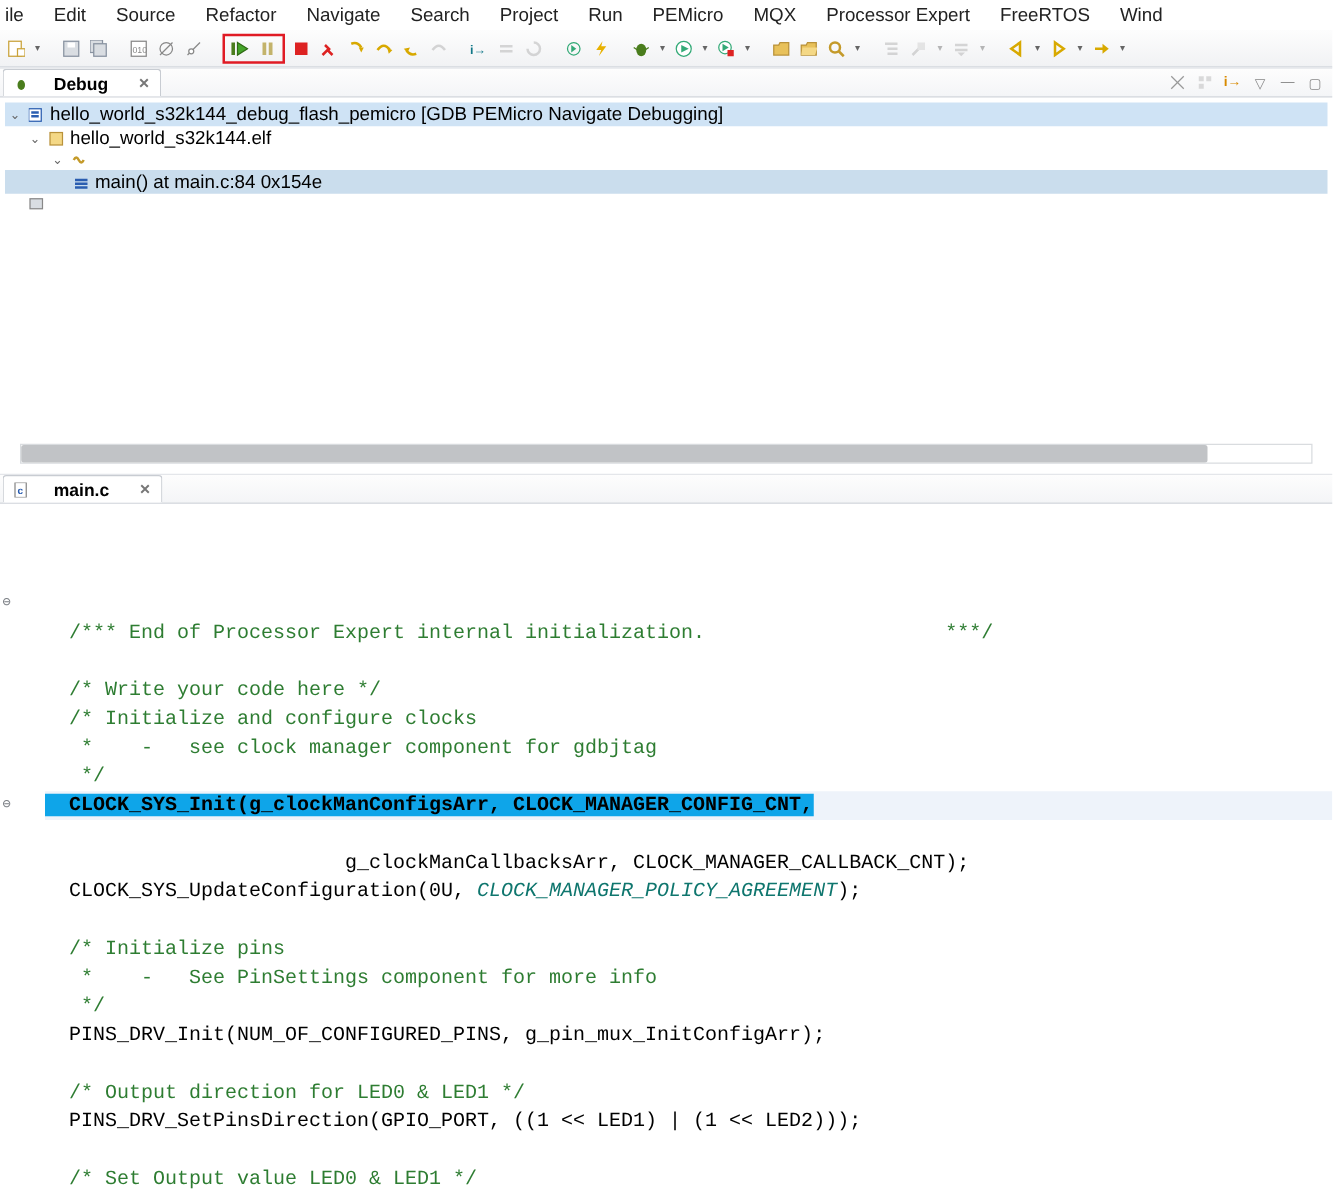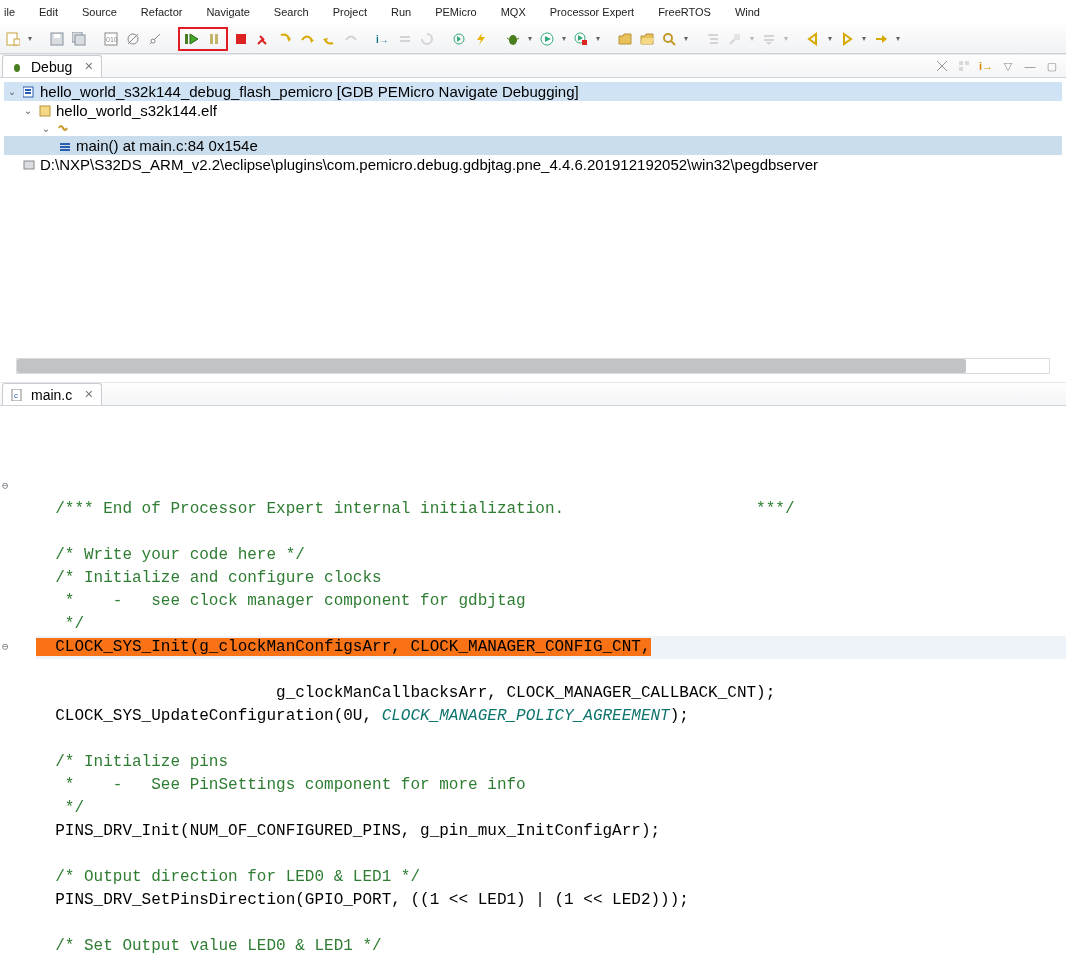--- a/index.html
+++ b/index.html
@@ -1,29 +1,29 @@
 <!DOCTYPE html>
 <html><head>
 <meta charset="utf-8">
 <style>
   * { margin: 0; padding: 0; box-sizing: border-box; }
   body { font-family: "Segoe UI", Tahoma, sans-serif; font-size: 13px; background: #fff; color: #000; width: 1066px; height: 963px; overflow: hidden; display: flex; flex-direction: column; }
   
-  .menubar { display: flex; gap: 0; height: 24px; align-items: center; padding: 0 4px; background: #fff; font-size: 11px; color: #222; }
+  .menubar { display: flex; gap: 0; height: 24px; align-items: center; padding: 0 4px; background: #fff; font-size: 15px; color: #222; }
   .menubar .menuitem { padding: 2px 12px; cursor: default; }
   .menubar .menuitem:first-child{padding-left:0;}
   
   .toolbar { display: flex; align-items: center; height: 30px; background: linear-gradient(#fdfdfd,#f1f2f4); border-bottom: 1px solid #d0d4da; padding: 0 4px; gap:4px; }
   .tb-ico { width: 18px; height: 18px; display: inline-flex; align-items:center; justify-content:center; font-size:12px; color:#555; border-radius:2px; }
   .tb-sep { width:6px; }
   .tb-caret { width:8px; font-size:8px; color:#666; display:inline-block; text-align:center;}
   .resume-box { border:2px solid #e01b24; padding:1px 3px; display:inline-flex; align-items:center; gap:4px;}
   .resume-btn svg{}
   .view-tabs{display:flex; align-items:center; height:24px; background:linear-gradient(#fdfdfd,#f4f5f7); border-top:1px solid #e4e6ea; border-bottom:1px solid #d0d4da; padding-left:2px; position:relative;}
-  .view-tab{display:flex; align-items:center; gap:8px; padding:2px 8px; background:#fff; border:1px solid #c8ccd2; border-bottom:none; border-top-left-radius:3px; border-top-right-radius:3px; font-size:14px; height:22px; margin-right:4px;}
+  .view-tab{display:flex; align-items:center; gap:20px; padding:2px 8px; background:#fff; border:1px solid #c8ccd2; border-bottom:none; border-top-left-radius:3px; border-top-right-radius:3px; font-size:14px; height:22px; margin-right:4px;font-weight:bold;}
   .view-tab .tab-icon{width:12px;height:12px;}
   .view-tab .close{font-size:11px; color:#777; margin-left:4px;}
   .view-toolbar-right{position:absolute; right:6px; display:flex; gap:6px; align-items:center;}
   .view-toolbar-right .mini{width:16px;height:16px;font-size:11px;color:#888;display:flex;align-items:center;justify-content:center;}
   .debug-body{flex:0 0 auto; padding:4px 4px 0 4px; font-size:15px; height:auto;}
   .tree-row{display:flex; align-items:center; gap:4px; padding:1px 2px; white-space:nowrap;}
   .tree-indent1{padding-left:18px;}
   .tree-indent2{padding-left:36px;}
   .tree-indent3{padding-left:54px;}
   .tree-row.sel{background:#cfe3f5;}
@@ -36,21 +36,21 @@
   
   .editor-tabs{display:flex;align-items:center;height:24px;background:linear-gradient(#fdfdfd,#f4f5f7);border-top:1px solid #e4e6ea;border-bottom:1px solid #d0d4da;padding-left:2px;}
   .editor{flex:1;overflow:hidden;font-family:Consolas,"Courier New",monospace;font-size:16px;line-height:23px;white-space:pre;position:relative;}
   .editor-gutter{position:absolute;left:0;top:0;width:24px;height:100%;border-right:none;}
   .fold{position:absolute;left:2px;font-size:11px;color:#7a7e84;}
   .editor-content{padding-left:36px;}
   .cln{color:#2e7d32;} 
   .kw{color:#0f766e;font-style:italic;}
   .code{color:#000;}
   .hl-line{background:#eef3fa;display:block;width:100%;}
-  .hl-exec{background:#f97316;display:inline;}
+  .hl-exec{background:#0ea5e9;display:inline;font-weight:bold;}
   .blank{height:23px;}
   svg{display:block}
 </style>
 </head>
 <body>
 
 <div class="menubar">
   <div class="menuitem">ile</div>
   <div class="menuitem">Edit</div>
   <div class="menuitem">Source</div>
@@ -343,21 +343,20 @@
         </svg>
       </span>
     <span>main() at main.c:84 0x154e</span>
   </div>
   <div class="tree-row tree-indent1">
     <span class="tree-icon">
         <svg width="12" height="12">
           <rect x="1" y="2" width="10" height="8" fill="#d9dde2" stroke="#888"></rect>
         </svg>
       </span>
-    <span>D:\NXP\S32DS_ARM_v2.2\eclipse\plugins\com.pemicro.debug.gdbjtag.pne_4.4.6.201912192052\win32\pegdbserver</span>
   </div>
   <div class="debug-body-spacer"></div>
   <div class="h-scroll">
       <div class="bar"></div>
     </div>
 </div>
 
 <div class="editor-tabs">
   <div class="view-tab">
     <span class="tab-icon">

